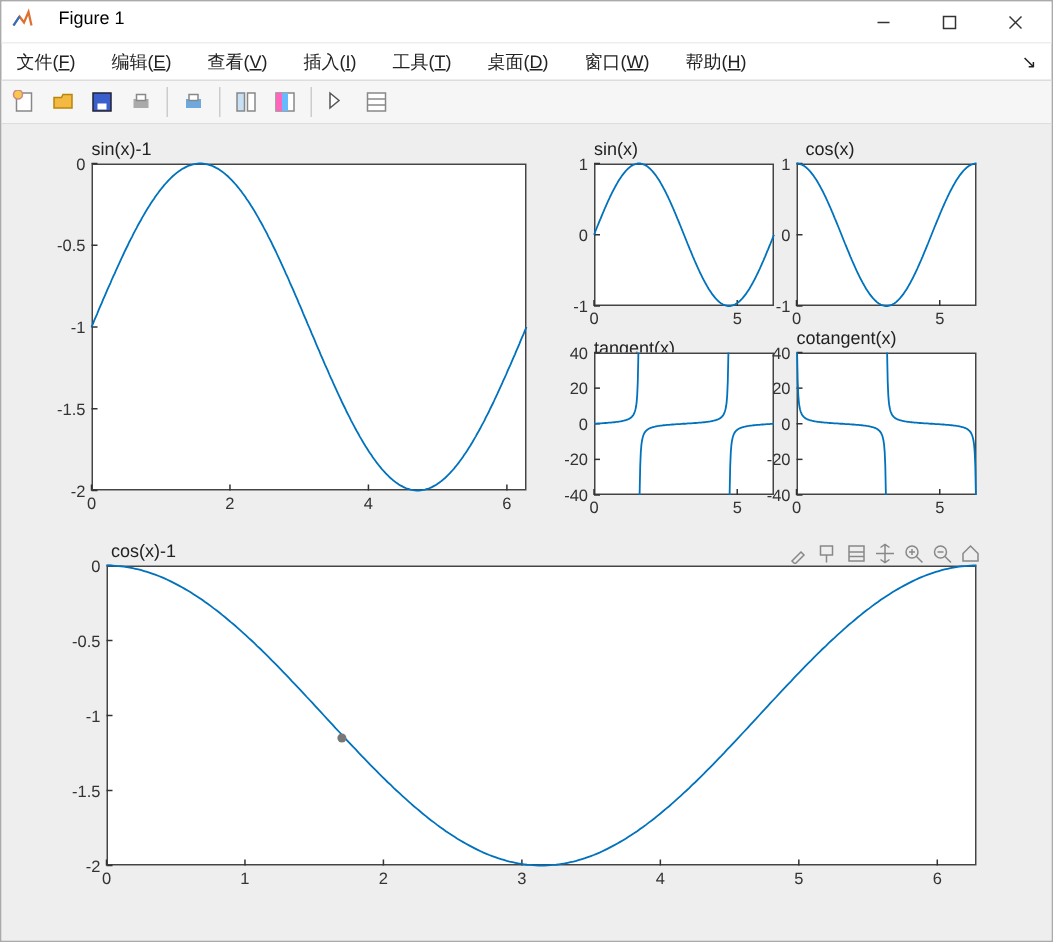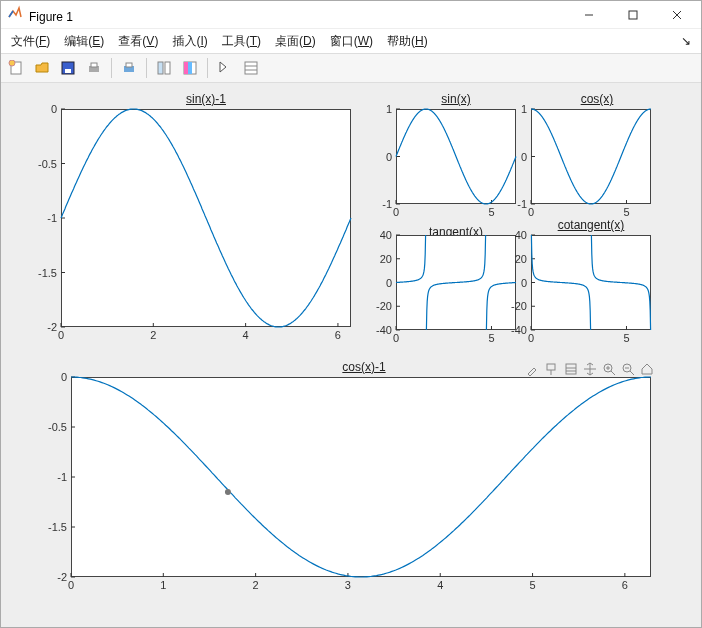--- a/index.html
+++ b/index.html
@@ -15,28 +15,28 @@
   }
   .titlebar {
     height: 28px;
     display: flex;
     align-items: center;
     justify-content: space-between;
     padding: 0 2px 0 6px;
     background: #fff;
     border-bottom: 1px solid #eee;
   }
-  .titlebar-left { display: flex; align-items: flex-end; gap: 6px; }
+  .titlebar-left { display: flex; align-items: flex-start; gap: 16px; }
   .win-btns { display: flex; }
   .win-btn { width: 44px; height: 26px; display: flex; align-items: center; justify-content: center; }
   .menubar {
     height: 24px;
     display: flex;
     align-items: center;
-    gap: 14px;
+    gap: 24px;
     padding: 0 10px;
     font-size: 12px;
     color: #222;
   }
   .menubar .menu-item u { text-decoration: underline; }
   .menu-drop { margin-left: auto; }
   .toolbar {
     height: 30px;
     display: flex;
     align-items: center;
@@ -61,21 +61,21 @@
     font-size: 12px;
     pointer-events: none;
   }
   .axes-toolbar {
     position: absolute;
     display: flex;
     gap: 3px;
   }
   .axes-tool { width: 16px; height: 16px; display: flex; align-items: center; justify-content: center; color: #888; }
   svg.plot { position: absolute; background: #fff; }
-  .axis-title { position: absolute; font-size: 12px; color: #222; text-align: center; text-decoration: underline; }
+  .axis-title { position: absolute; font-size: 12px; color: #222; text-align: left; }
   .tick { font-size: 11px; fill: #333; font-family: sans-serif; }
   .curve { fill: none; stroke: #0072BD; stroke-width: 1.2; }
   .frame { fill: #fff; stroke: #444; stroke-width: 1; }
 </style>
 </head>
 <body>
 
 <div class="titlebar">
   <div class="titlebar-left">
     <span>

